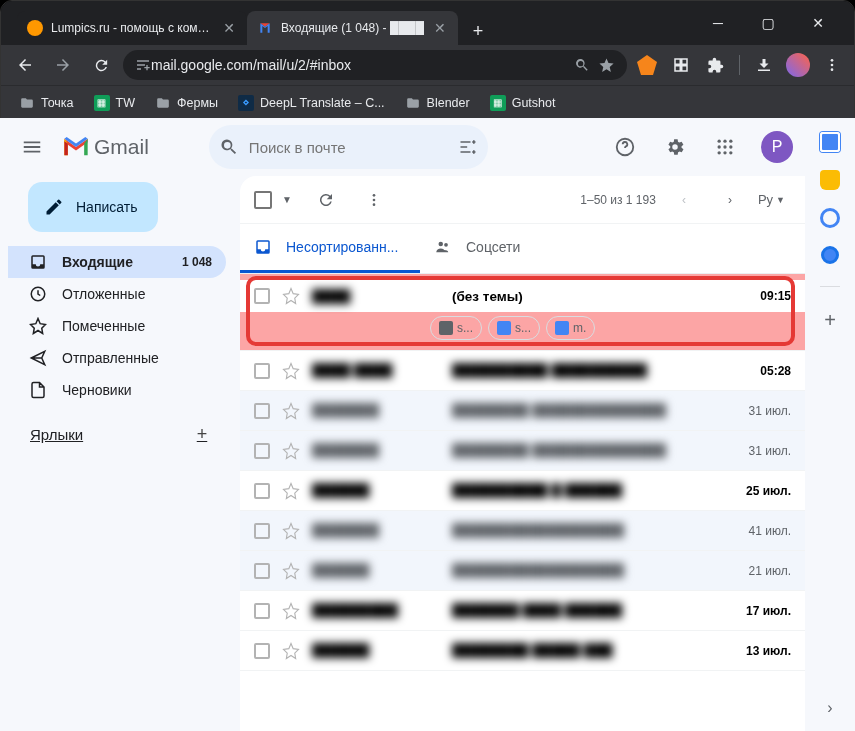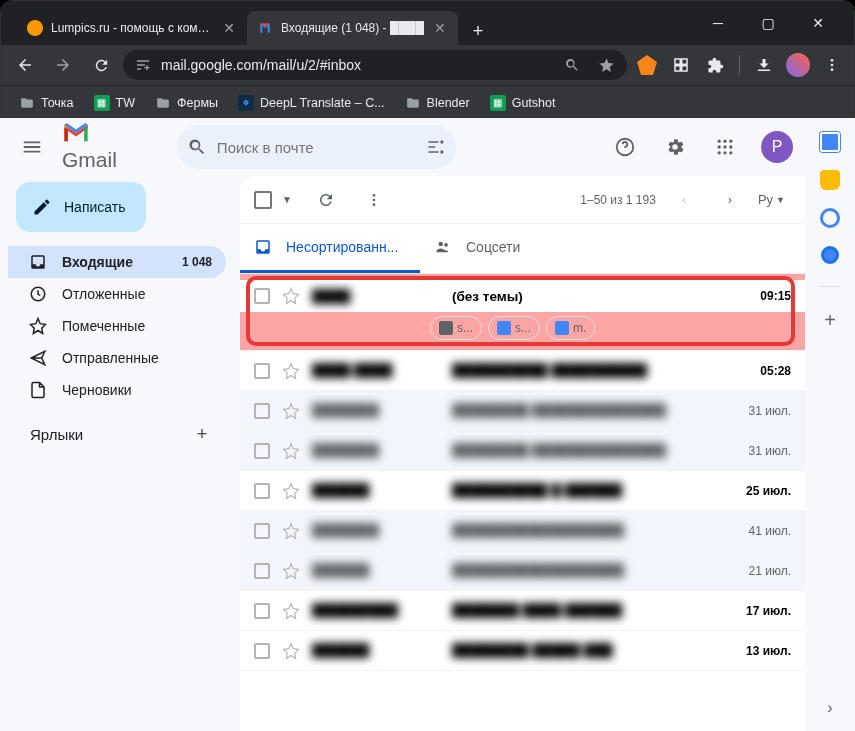--- a/index.html
+++ b/index.html
@@ -15,52 +15,52 @@
 .tab .favicon { width: 16px; height: 16px; border-radius: 50%; flex-shrink: 0; }
 .tab .tab-title { flex: 1; white-space: nowrap; overflow: hidden; text-overflow: ellipsis; }
 .tab .tab-close { width: 16px; height: 16px; display: flex; align-items: center; justify-content: center; font-size: 14px; color: #9aa0a6; cursor: pointer; }
 .newtab-btn { width: 28px; height: 28px; display: flex; align-items: center; justify-content: center; color: #e8eaed; font-size: 18px; cursor: pointer; margin-left: 6px; }
 .win-controls { display: flex; gap: 10px; padding-right: 8px; }
 .win-btn { width: 40px; height: 32px; display: flex; align-items: center; justify-content: center; color: #e8eaed; cursor: pointer; font-size: 14px; }
 
 .addrbar { height: 40px; background: #35363a; display: flex; align-items: center; padding: 0 8px; gap: 6px; }
 .nav-btn { width: 32px; height: 32px; display: flex; align-items: center; justify-content: center; color: #9aa0a6; border-radius: 50%; cursor: pointer; }
 .nav-btn.enabled { color: #e8eaed; }
-.omnibox { flex: 1; height: 30px; background: #202124; border-radius: 15px; display: flex; align-items: center; padding: 0 12px; gap: 10px; color: #e8eaed; font-size: 14px; }
+.omnibox { flex: 1; height: 30px; background: #202124; border-radius: 15px; display: flex; align-items: center; padding: 0 12px; gap: 0; color: #e8eaed; font-size: 14px; }
 .omnibox .site-icn { color: #9aa0a6; font-size: 13px; }
 .ext-icn { width: 28px; height: 28px; display: flex; align-items: center; justify-content: center; cursor: pointer; color: #e8eaed; }
 .profile-pic { width: 24px; height: 24px; border-radius: 50%; background: linear-gradient(45deg,#7b68ee,#ff6347); }
 
 .bookbar { height: 34px; background: #35363a; display: flex; align-items: center; padding: 0 10px; gap: 4px; border-top: 1px solid #2a2b2e; }
 .bm { display: flex; align-items: center; gap: 6px; padding: 4px 8px; color: #e8eaed; font-size: 12.5px; cursor: pointer; border-radius: 4px; }
 .bm-folder-icn { width: 16px; height: 14px; color: #9aa0a6; }
 .bm-sheet-icn { width: 16px; height: 16px; background: #0f9d58; border-radius: 2px; display: flex; align-items: center; justify-content: center; color: #fff; font-size: 10px; }
 .bm-deepl { width: 16px; height: 16px; background: #0f2b46; color: #3b9cff; display: flex; align-items: center; justify-content: center; font-size: 11px; border-radius: 2px; font-weight: bold; }
 
 
 .gmail { position: absolute; top: 118px; left: 0; right: 0; bottom: 0; background: #f6f8fc; display: flex; overflow: hidden; }
 .gmail-left { display: flex; flex-direction: column; flex: 1; }
 .gmail-header { height: 58px; display: flex; align-items: center; padding: 0 12px; gap: 10px; }
 .burger { width: 40px; height: 40px; display: flex; align-items: center; justify-content: center; color: #5f6368; cursor: pointer; border-radius: 50%; }
-.gmail-logo { display: flex; align-items: flex-start; gap: 4px; font-size: 21px; color: #5f6368; cursor: pointer; flex-direction: column; }
+.gmail-logo { display: flex; align-items: center; gap: 4px; font-size: 21px; color: #5f6368; cursor: pointer; }
 .gmail-logo-m { width: 28px; height: 22px; position: relative; }
 .search-wrap { flex: 1; margin-left: 50px; max-width: 420px; }
 .search-box { height: 44px; background: #eaf1fb; border-radius: 22px; display: flex; align-items: center; padding: 0 10px; gap: 10px; }
 .search-box input { border: none; background: transparent; flex: 1; font-size: 15px; outline: none; color: #5f6368; }
 .hdr-icn { width: 40px; height: 40px; display: flex; align-items: center; justify-content: center; color: #5f6368; cursor: pointer; border-radius: 50%; }
 .avatar-p { width: 32px; height: 32px; border-radius: 50%; background: #7e57c2; color: #fff; display: flex; align-items: center; justify-content: center; font-size: 16px; margin-left: 6px; cursor: pointer; }
 
 .gmail-body { display: flex; flex: 1; overflow: hidden; }
 .sidebar { width: 240px; padding: 6px 0 0 8px; display: flex; flex-direction: column; }
-.compose { width: 130px; height: 50px; background: #c2e7ff; border-radius: 14px; display: flex; align-items: center; gap: 12px; padding: 0 16px; font-size: 14px; color: #001d35; cursor: pointer; margin-bottom: 14px; margin-left: 8px; }
+.compose { width: 130px; height: 50px; background: #c2e7ff; border-radius: 14px; display: flex; align-items: center; gap: 12px; padding: 0 16px; font-size: 14px; color: #001d35; cursor: pointer; margin-bottom: 14px; margin-left: 20px; }
 .nav-item { height: 32px; display: flex; align-items: center; gap: 14px; padding: 0 14px 0 20px; font-size: 14px; color: #202124; border-radius: 0 16px 16px 0; cursor: pointer; margin-right: 14px; }
 .nav-item.active { background: #d3e3fd; font-weight: 600; }
 .nav-item .ni-icn { width: 20px; display: flex; justify-content: center; color: #202124; }
 .nav-item .ni-count { margin-left: auto; font-size: 12px; font-weight: 600; }
-.labels-hdr { display: flex; align-items: center; justify-content: space-between; padding: 14px 24px 6px 22px; font-size: 15px; color: #202124; }
+.labels-hdr { display: flex; align-items: center; justify-content: space-between; padding: 14px 24px 6px 22px; font-size: 15px; color: #202124; text-decoration: underline; }
 .labels-plus { width: 28px; height: 28px; display: flex; align-items: center; justify-content: center; cursor: pointer; border-radius: 50%; color: #444; font-size: 18px; }
 
 .mail-area { flex: 1; background: #fff; border-radius: 16px 0 0 0; margin-top: 0; display: flex; flex-direction: column; overflow: hidden; position: relative; }
 .toolbar { height: 48px; display: flex; align-items: center; padding: 0 14px; gap: 6px; border-bottom: 1px solid #f1f3f4; }
 .tb-chk { width: 18px; height: 18px; border: 2px solid #767676; border-radius: 2px; cursor: pointer; }
 .tb-drop { font-size: 10px; color: #5f6368; cursor: pointer; padding: 0 4px; }
 .tb-icn { width: 36px; height: 36px; display: flex; align-items: center; justify-content: center; color: #5f6368; cursor: pointer; border-radius: 50%; margin-left: 6px; }
 .tb-right { margin-left: auto; display: flex; align-items: center; gap: 4px; font-size: 12px; color: #5f6368; }
 .pager-txt { }
 .tb-lang { display: flex; align-items: center; gap: 3px; color: #5f6368; font-size: 13px; padding: 0 6px; cursor: pointer; }

